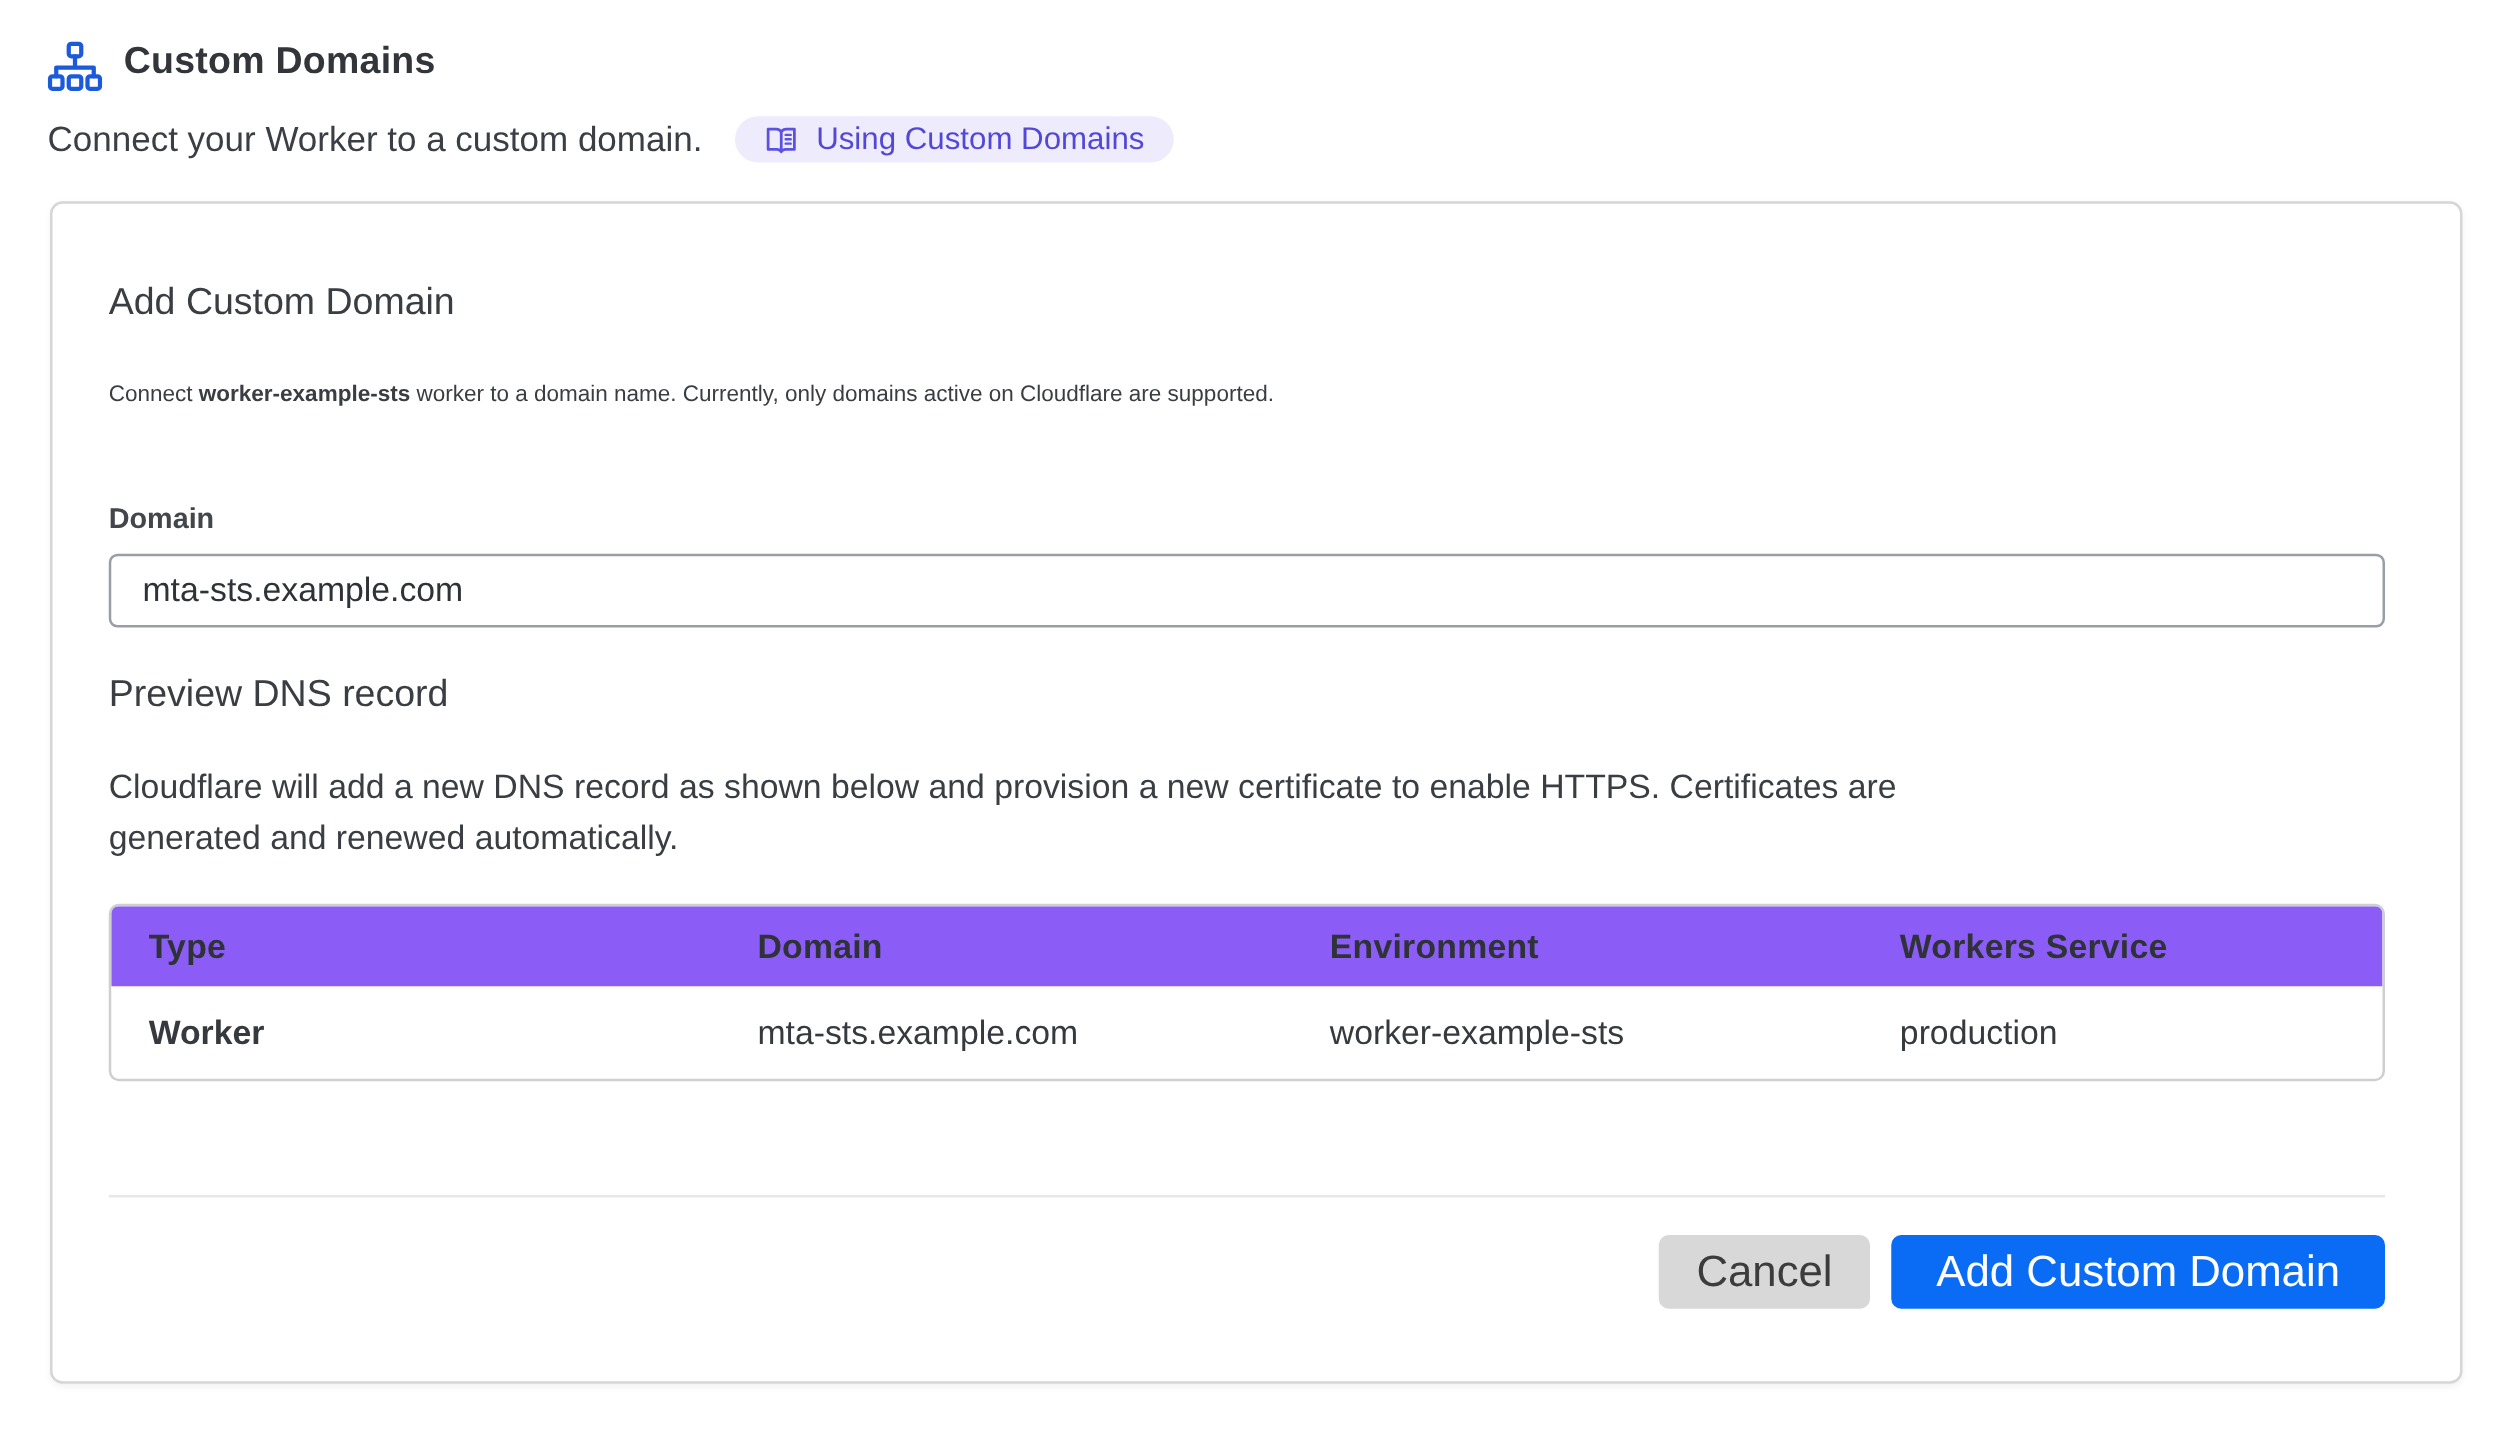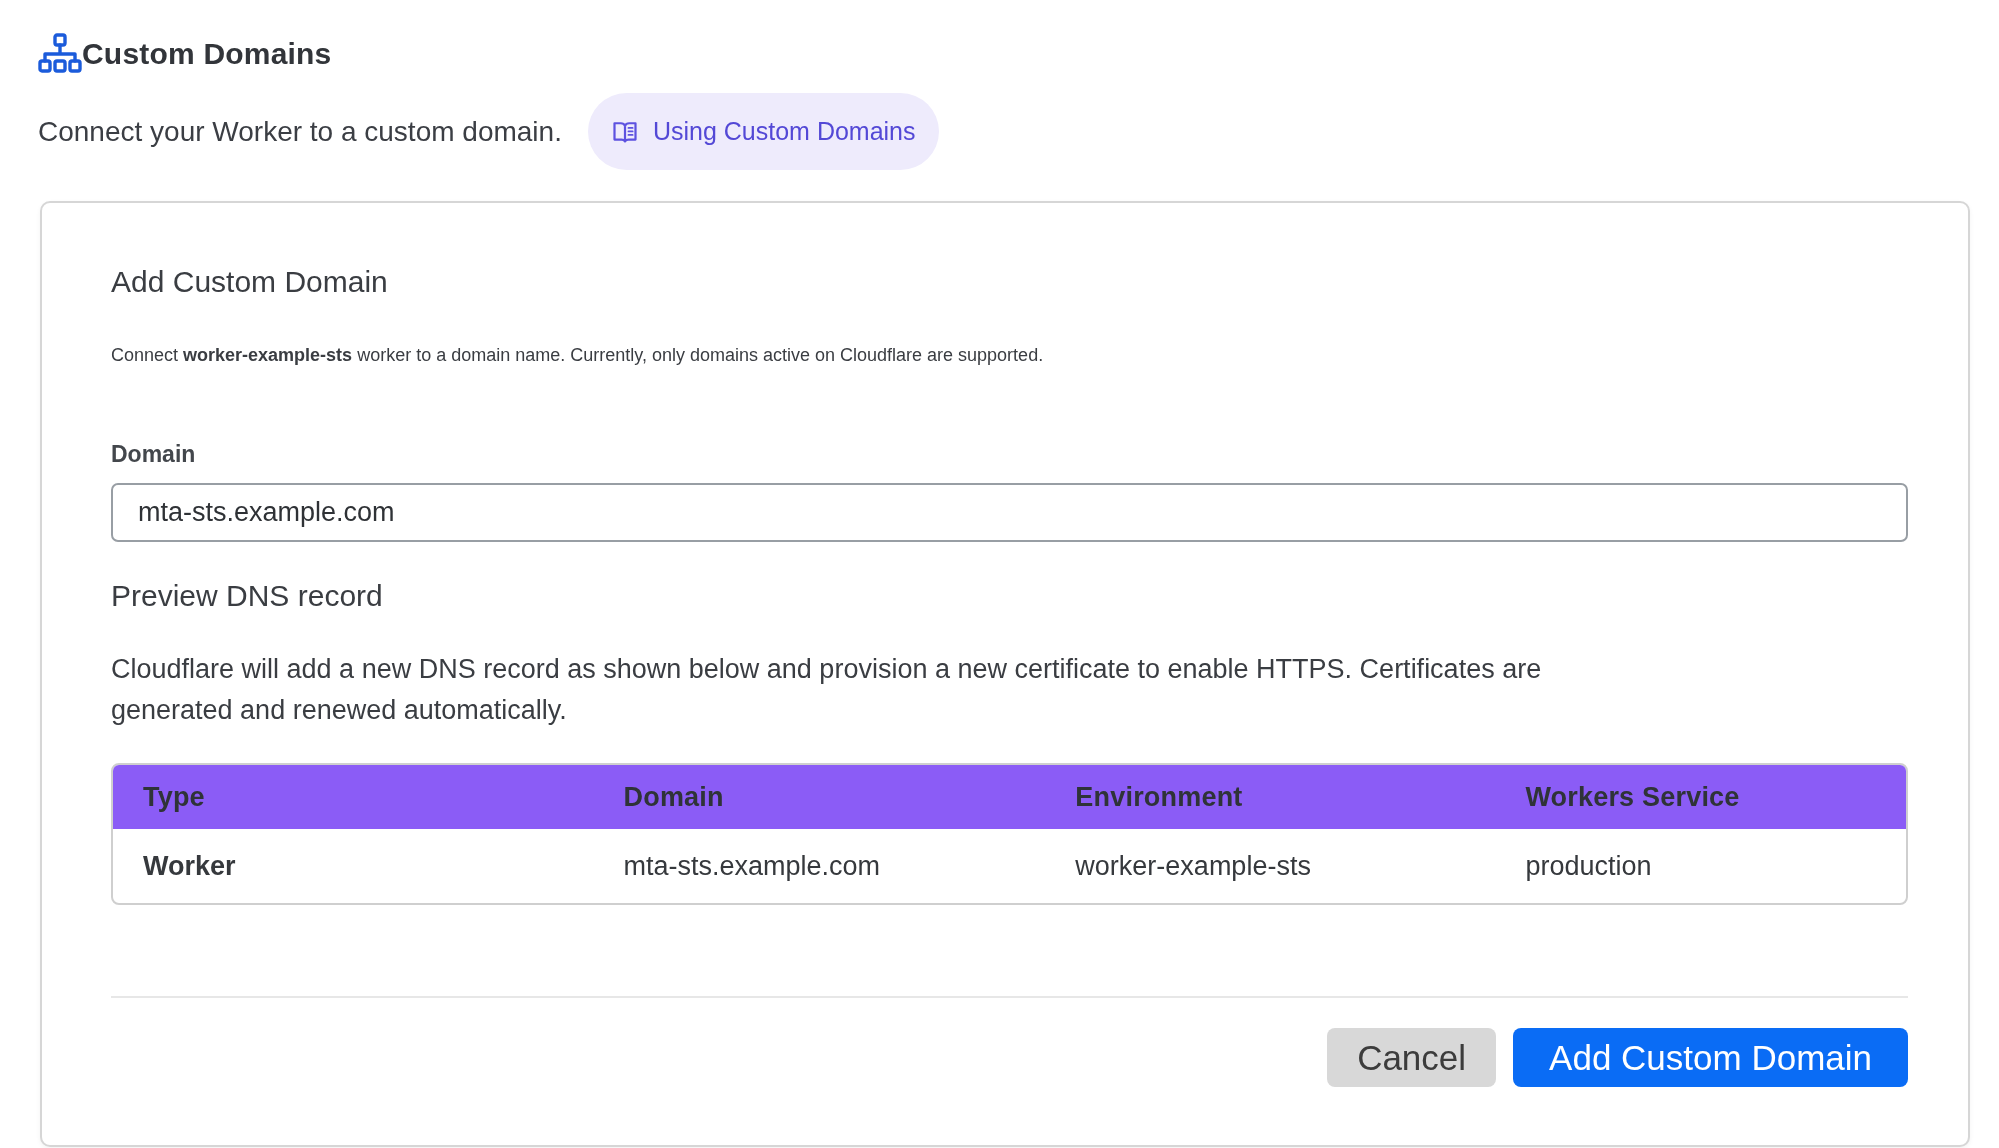--- a/index.html
+++ b/index.html
@@ -5,43 +5,43 @@
   * { box-sizing: border-box; margin: 0; padding: 0; }
   html, body {
     width: 1999px; height: 1148px;
     background: #ffffff;
     font-family: "Liberation Sans", sans-serif;
     color: #36393d;
     overflow: hidden;
   }
   
   .page-header { padding: 32px 0 0 38px; }
-  .title-row { display: flex; align-items: center; }
+  .title-row { display: flex; align-items: flex-start; gap: 17px; }
   .title-row h1 { font-size: 30px; font-weight: 700; color: #32353a; letter-spacing: 0.2px; }
   .sitemap-icon svg { display: block; }
   .subtitle-row { display: flex; align-items: center; margin-top: 17px; gap: 26px; }
   .subtitle-row .subtitle { font-size: 28px; color: #3b3e44; }
   .docs-badge {
     display: inline-flex; align-items: center; gap: 14px;
     background: #eeebfc; color: #5348d6;
     border: none; cursor: pointer;
-    padding: 24px 23px; border-radius: 999px;
+    padding: 4px 23px; border-radius: 999px;
     font-size: 25px; font-family: inherit; text-decoration: none;
   }
   .book-icon svg { display: block; }
 
   
   .card {
     width: 1930px; height: 946px;
     margin: 31px 0 0 40px;
     background: #ffffff;
     border: 2px solid #d6d6d6;
     border-radius: 10px;
     box-shadow: 0 2px 5px rgba(0,0,0,0.05);
-    padding: 62px 60px 58px 69px;
+    padding: 62px 60px 58px 45px;
     display: flex; flex-direction: column;
   }
   .section-heading { font-size: 30px; font-weight: 400; color: #3a3d42; }
   .intro { font-size: 18px; line-height: 40px; color: #3a3d42; margin-top: 36px; }
   .intro b { font-weight: 700; }
 
   .field-label { display: block; font-size: 23px; font-weight: 700; color: #43474c; margin-top: 66px; }
   .domain-input {
     width: 100%; height: 59px;
     margin-top: 15px;

